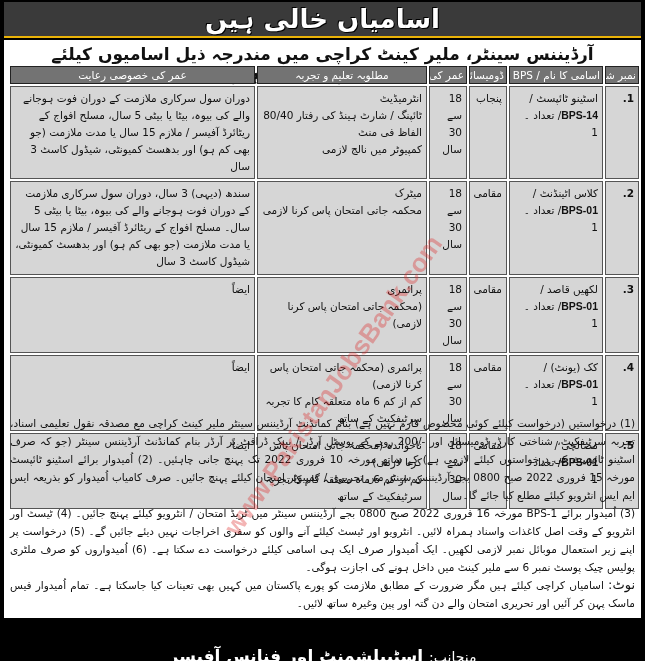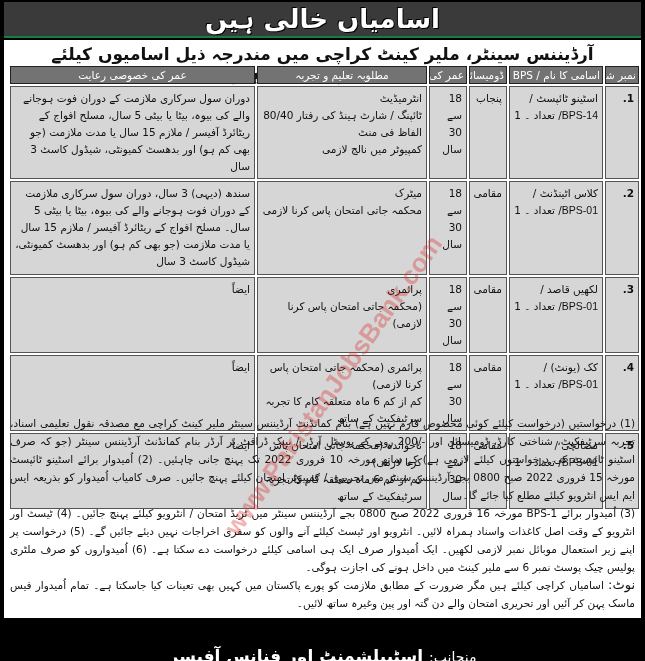--- a/index.html
+++ b/index.html
@@ -1,21 +1,21 @@
 <!DOCTYPE html>
 <html><head>
 <meta charset="utf-8">
 <style>
   * { box-sizing: border-box; margin: 0; padding: 0; }
   html, body { width: 645px; height: 661px; background: #000; overflow: hidden; }
   body { font-family: "DejaVu Sans", sans-serif; color: #111; position: relative; }
   .frame { position: absolute; left: 0; top: 0; width: 645px; height: 661px; background: #000; }
   .title-band {
     position: absolute; left: 4px; top: 2px; width: 637px; height: 36px;
-    background: #3a3a3a; border-bottom: 2px solid #15803d;
+    background: #3a3a3a; border-bottom: 2px solid #eab308;
     display: flex; align-items: center; justify-content: center;
   }
   .title-band span {
     color: #fff; font-size: 26px; font-weight: bold; letter-spacing: 2px;
     text-shadow: 1px 1px 0 #000, -1px -1px 0 #000;
   }
   .sheet {
     position: absolute; left: 4px; top: 40px; width: 637px; height: 578px;
     background: #fff; direction: rtl;
   }
@@ -34,21 +34,21 @@
   }
   table.jobs td {
     background: #d6d6d6; border: 1px solid #555; vertical-align: top;
     padding: 3px 4px; line-height: 17px; text-align: right;
   }
   td.num { text-align: center; font-weight: bold; }
   td.age { text-align: center; margin-left: 44px; }
   td.dom { text-align: center; }
   td.relax { text-align: justify; }
   td.same { text-align: center; }
-  .bps { font-weight: normal; font-family: "Liberation Sans", sans-serif; direction: ltr; unicode-bidi: embed; }
+  .bps { font-weight: bold; font-family: "Liberation Sans", sans-serif; direction: ltr; unicode-bidi: embed; }
   .notes {
     position: absolute; left: 6px; top: 374px; width: 625px;
     font-size: 10.5px; line-height: 18px; text-align: justify; direction: rtl;
   }
   .notes p { margin: 0; }
   .note-label { font-weight: normal; font-size: 13px; }
   .footer {
     position: absolute; left: 0; top: 620px; width: 645px; height: 41px;
     background: #000; color: #fff; text-align: center; direction: rtl; margin-top: 26px;
   }

